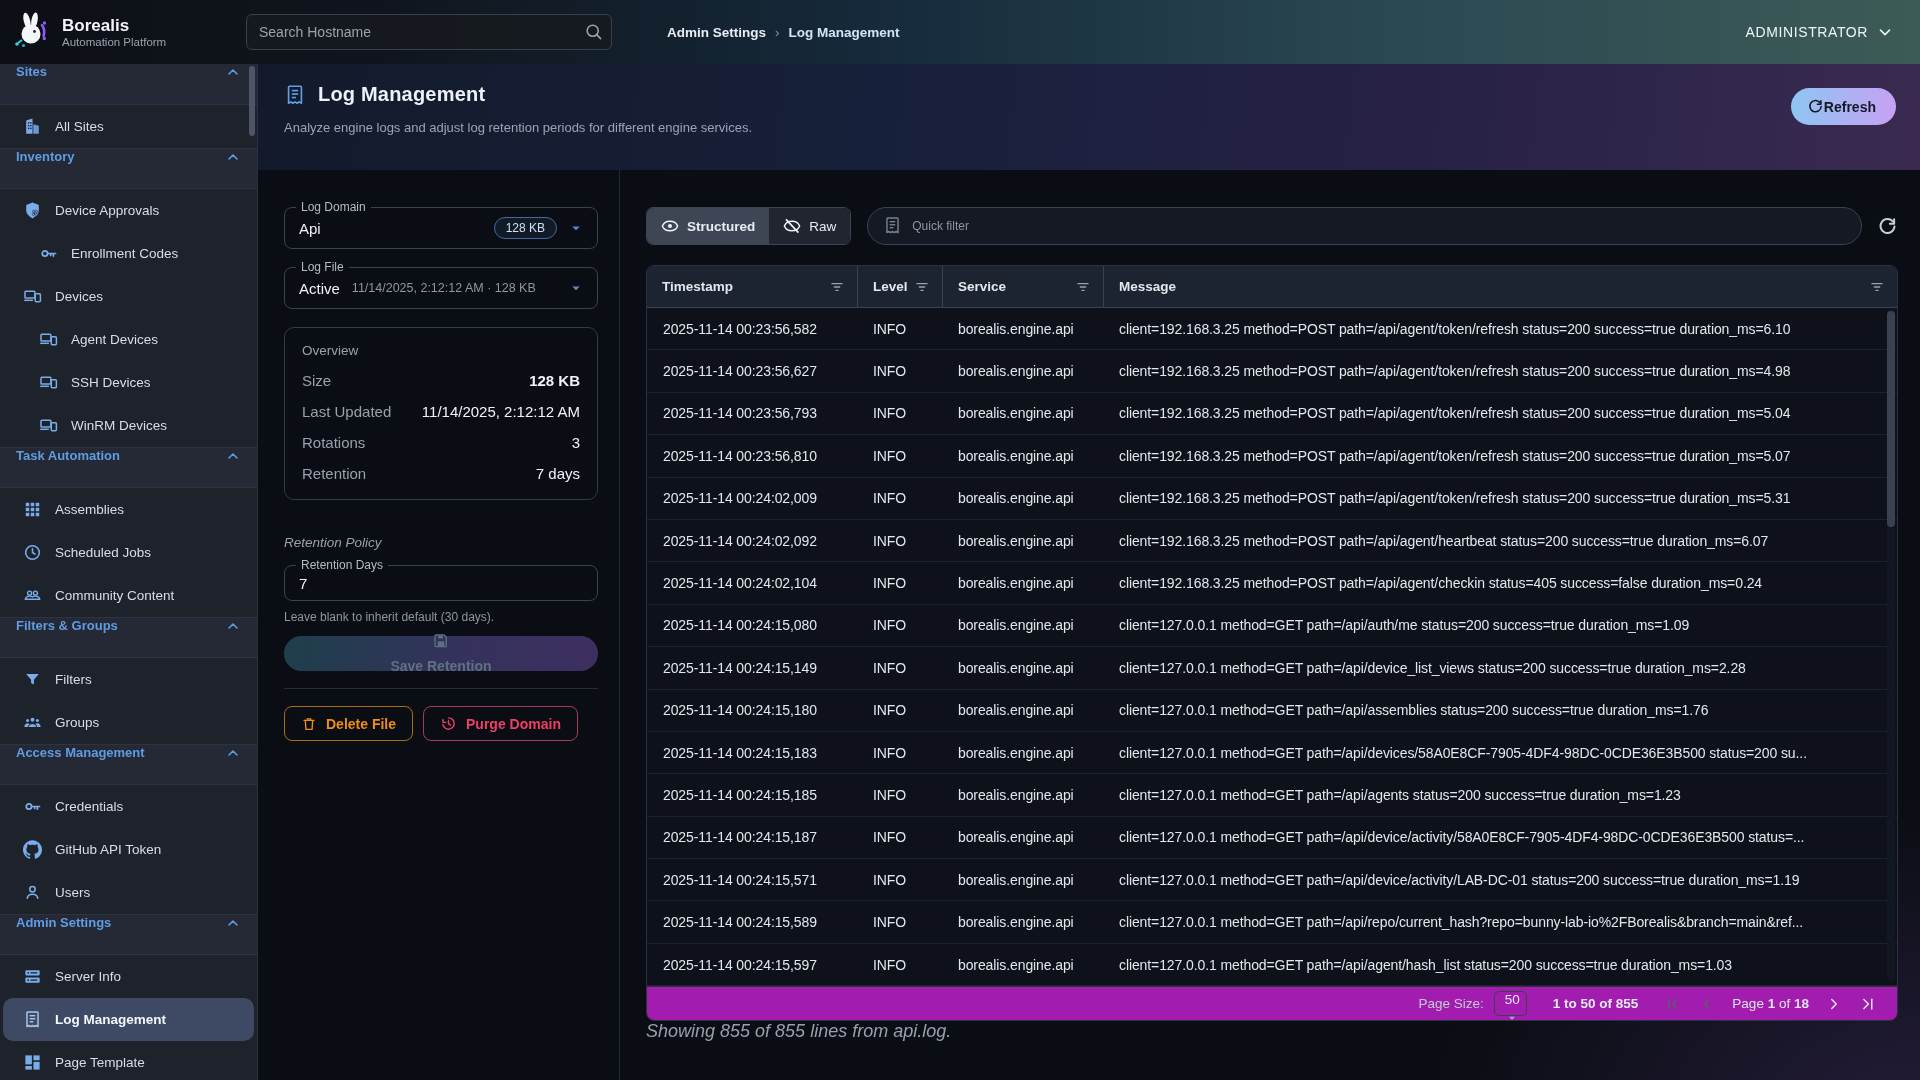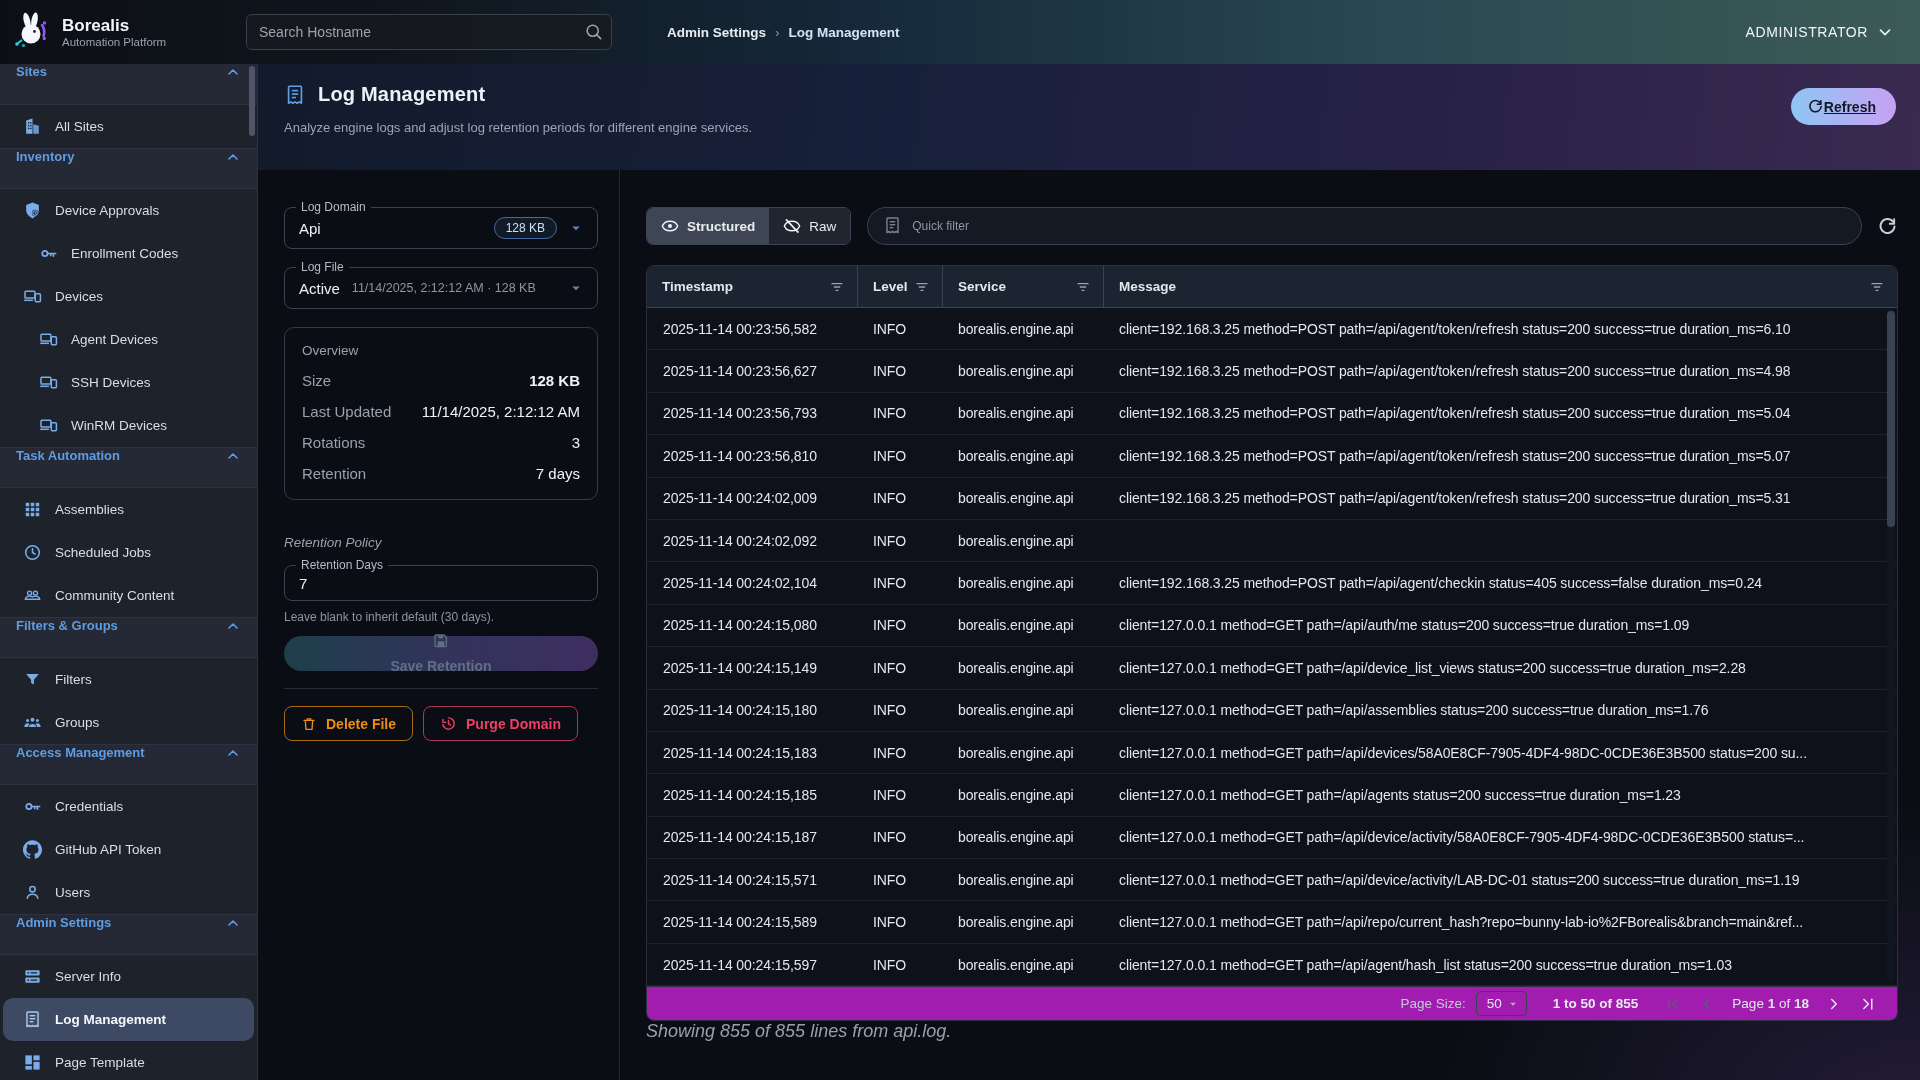--- a/index.html
+++ b/index.html
@@ -57,21 +57,21 @@
     background:radial-gradient(700px 460px at 100% 104%, rgba(94,62,140,.30), rgba(94,62,140,0) 70%), #0a0d13; }
   .page-header { position:relative; height:106px; flex:none; padding:19px 24px 0 26px;
     background:linear-gradient(97deg,#121a2b 0%,#17203a 38%,#272146 70%,#3a2a50 100%); }
   .ph-title-row { display:flex; align-items:center; gap:12px; }
   .ph-icon { width:22px; height:22px; color:#5e9fe6; }
   .page-title { font-size:20px; font-weight:bold; color:#edf2f9; letter-spacing:.2px; }
   .page-sub { margin-top:14px; font-size:13px; color:#9aa4b2; }
   .refresh-btn { position:absolute; right:24px; top:24px; height:37px; padding:0 20px 0 16px; border:none;
     border-radius:999px; display:flex; align-items:center; gap:0; cursor:pointer;
     background:linear-gradient(90deg,#8ec6f2,#c7a1f3); color:#131826; font-size:14px; font-weight:bold;
-    font-family:"Liberation Sans",sans-serif;text-decoration:underline; }
+    font-family:"Liberation Sans",sans-serif; }
   .refresh-btn .icon { width:17px; height:17px; color:#131826; }
 
   .content { flex:1; display:flex; min-height:0; }
 
   
   .left-panel { width:362px; flex:none; padding:37px 21px 0 26px; border-right:1px solid #232835; }
   .outlined { position:relative; border:1px solid #3a4150; border-radius:8px; background:transparent; }
   .notch-label { position:absolute; top:-8px; left:11px; padding:0 5px; background:#0a0d13;
     font-size:12px; color:#b3bbc7; }
   .select-box { height:42px; display:flex; align-items:center; padding:0 12px 0 14px; cursor:pointer; }
@@ -140,21 +140,21 @@
   .g-cell { display:flex; align-items:center; padding:0 10px 0 16px; font-size:14px; color:#e2e7ee;
     letter-spacing:-0.1px; white-space:nowrap; overflow:hidden; }
   .g-cell.msg { padding-right:22px; }
   .g-scrollbar { position:absolute; top:1px; right:2px; width:8px; height:672px; background:#121620; border-radius:4px; }
   .g-thumb { position:absolute; top:2px; right:0; width:8px; height:216px; background:#3a4252; border-radius:4px; }
   .g-footer { height:34px; display:flex; align-items:center; justify-content:flex-end; gap:26px;
     border-top:1px solid #2b3140; background:#a21caf; padding-right:20px; font-size:13.5px; color:#c2cad6; }
   .psize { display:flex; align-items:center; gap:10px; }
   .psize-select { display:flex; align-items:center; gap:4px; border:1px solid #3a4150; border-radius:5px;
     height:25px; padding:0 6px 0 10px; color:#e3e8ef; cursor:pointer; background:transparent;
-    font-size:13.5px; font-family:"Liberation Sans",sans-serif; }
+    font-size:13.5px; font-family:"Liberation Sans",sans-serif;flex-direction:column; }
   .psize-select .icon { width:14px; height:14px; color:#aab3c0; }
   .prange { font-weight:bold; color:#e8ecf2; }
   .pager { display:flex; align-items:center; gap:16px; }
   .pg-btn { width:18px; height:18px; color:#e3e8ef; cursor:pointer; }
   .pg-btn.disabled { color:#58606e; cursor:default; }
   .pg-text { color:#dfe4eb; }
   .pg-text b { font-weight:bold; }
   .table-footnote { font-size:18px; color:#97a0ad;font-style:italic; }
 </style>
 </head>
@@ -679,20 +679,21 @@
                 <div class="g-row">
                   <div class="g-cell">2025-11-14 00:24:02,009</div>
                   <div class="g-cell">INFO</div>
                   <div class="g-cell">borealis.engine.api</div>
                   <div class="g-cell msg">client=192.168.3.25 method=POST path=/api/agent/token/refresh status=200 success=true duration_ms=5.31</div>
                 </div>
                 <div class="g-row">
                   <div class="g-cell">2025-11-14 00:24:02,092</div>
                   <div class="g-cell">INFO</div>
                   <div class="g-cell">borealis.engine.api</div>
+                  <div class="g-cell msg">client=192.168.3.25 method=POST path=/api/agent/heartbeat status=200 success=true duration_ms=6.07</div>
                 </div>
                 <div class="g-row">
                   <div class="g-cell">2025-11-14 00:24:02,104</div>
                   <div class="g-cell">INFO</div>
                   <div class="g-cell">borealis.engine.api</div>
                   <div class="g-cell msg">client=192.168.3.25 method=POST path=/api/agent/checkin status=405 success=false duration_ms=0.24</div>
                 </div>
                 <div class="g-row">
                   <div class="g-cell">2025-11-14 00:24:15,080</div>
                   <div class="g-cell">INFO</div>

